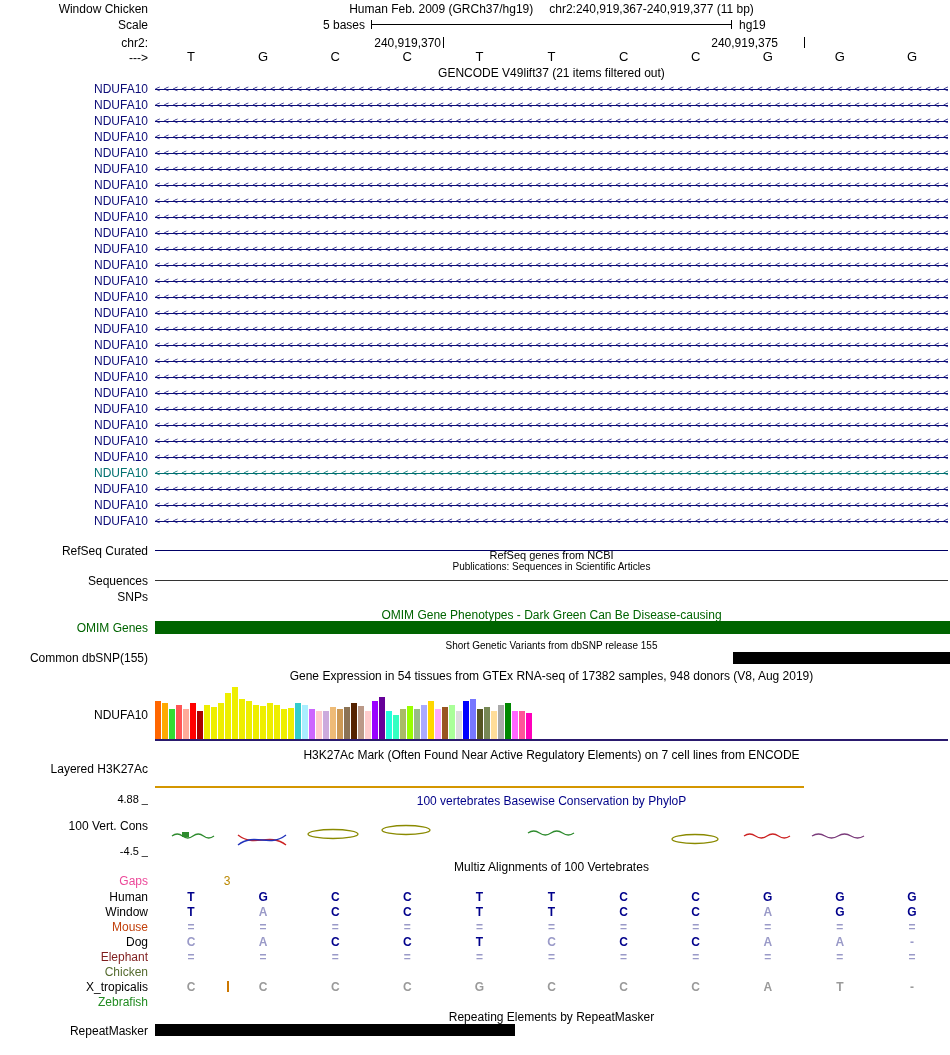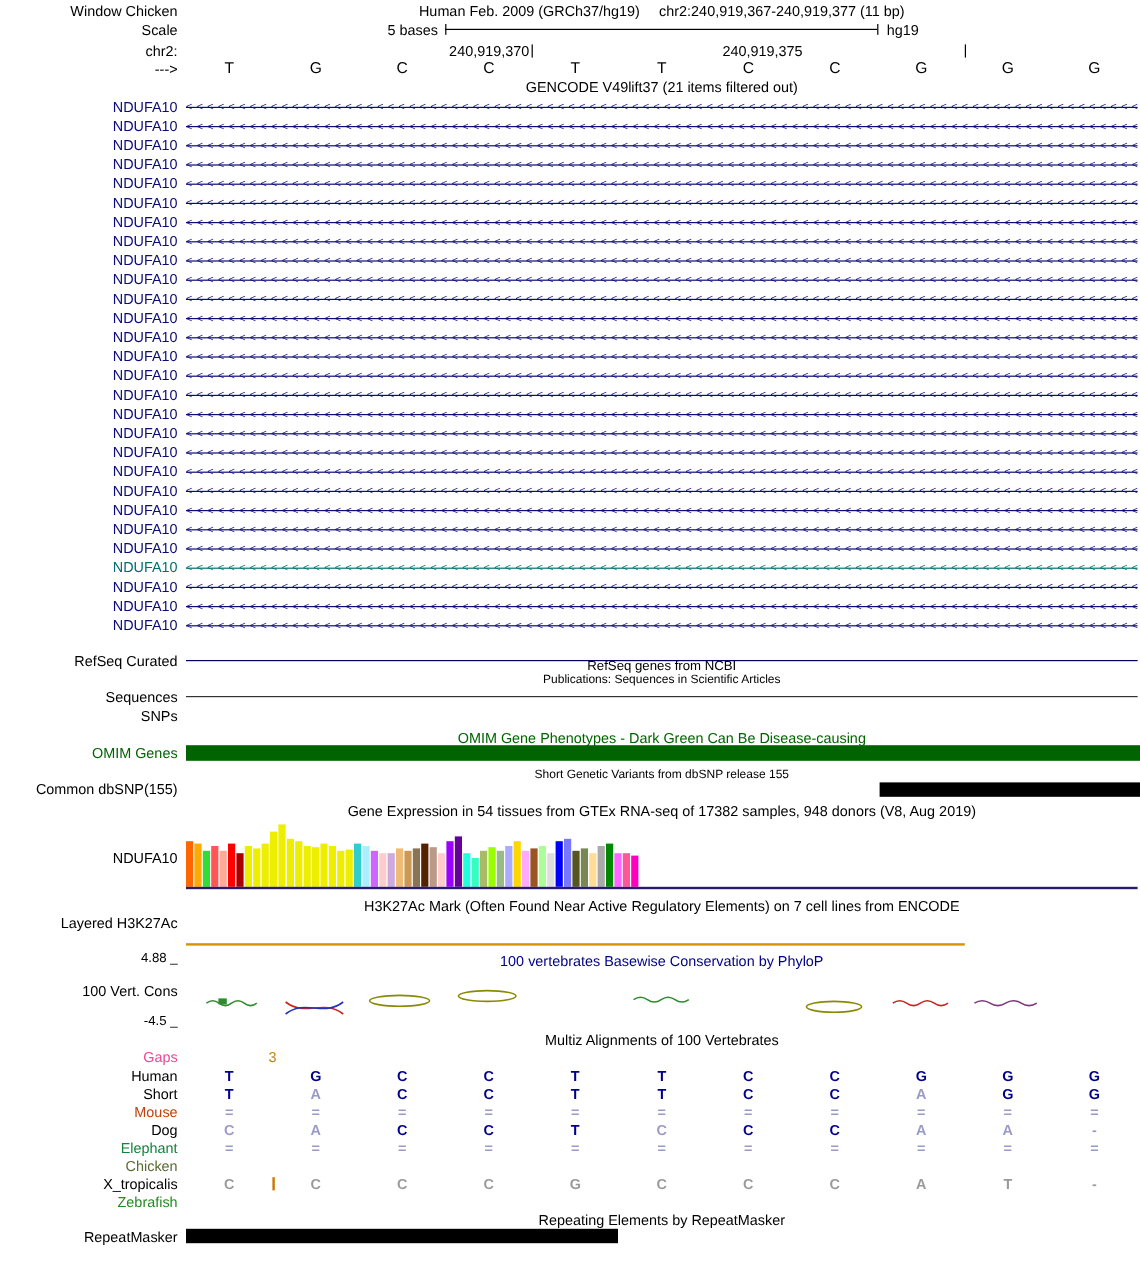--- a/index.html
+++ b/index.html
@@ -35,21 +35,21 @@
   <div class="gut" style="top:18px">Scale</div>
   <div class="abs" style="top:18px;left:155px;width:210px;text-align:right;line-height:14px">5 bases</div>
   <div class="abs" style="top:24px;left:371px;width:360px;height:1px;background:#000"></div>
   <div class="abs" style="top:20px;left:371px;width:1px;height:9px;background:#000"></div>
   <div class="abs" style="top:20px;left:731px;width:1px;height:9px;background:#000"></div>
   <div class="abs" style="top:18px;left:739px;line-height:14px">hg19</div>
 
   <div class="gut" style="top:36px">chr2:</div>
   <div class="abs" style="top:36px;left:241px;width:200px;text-align:right;line-height:14px">240,919,370</div>
   <div class="abs" style="top:37px;left:443px;width:1px;height:11px;background:#000"></div>
-  <div class="abs" style="top:36px;left:602px;width:200px;text-align:left;line-height:14px">240,919,375</div>
+  <div class="abs" style="top:36px;left:578px;width:200px;text-align:right;line-height:14px">240,919,375</div>
   <div class="abs" style="top:37px;left:804px;width:1px;height:11px;background:#000"></div>
 
   <div class="gut" style="top:51px">---&gt;</div>
 
   <div class="ctr" style="top:66px">GENCODE V49lift37 (21 items filtered out)</div>
 
   <div class="ctr" style="top:548px;font-size:11px">RefSeq genes from NCBI</div>
   <div class="gut" style="top:544px">RefSeq Curated</div>
   <div class="abs" style="top:550px;left:155px;width:793px;height:1px;background:#000066"></div>
 
@@ -226,21 +226,21 @@
     <div style="position: absolute; left: 227.091px; top: 890px; width: 72.0909px; text-align: center; color: rgb(0, 0, 139); font-weight: bold; line-height: 14px;">G</div>
     <div style="position: absolute; left: 299.182px; top: 890px; width: 72.0909px; text-align: center; color: rgb(0, 0, 139); font-weight: bold; line-height: 14px;">C</div>
     <div style="position: absolute; left: 371.273px; top: 890px; width: 72.0909px; text-align: center; color: rgb(0, 0, 139); font-weight: bold; line-height: 14px;">C</div>
     <div style="position: absolute; left: 443.364px; top: 890px; width: 72.0909px; text-align: center; color: rgb(0, 0, 139); font-weight: bold; line-height: 14px;">T</div>
     <div style="position: absolute; left: 515.455px; top: 890px; width: 72.0909px; text-align: center; color: rgb(0, 0, 139); font-weight: bold; line-height: 14px;">T</div>
     <div style="position: absolute; left: 587.545px; top: 890px; width: 72.0909px; text-align: center; color: rgb(0, 0, 139); font-weight: bold; line-height: 14px;">C</div>
     <div style="position: absolute; left: 659.636px; top: 890px; width: 72.0909px; text-align: center; color: rgb(0, 0, 139); font-weight: bold; line-height: 14px;">C</div>
     <div style="position: absolute; left: 731.727px; top: 890px; width: 72.0909px; text-align: center; color: rgb(0, 0, 139); font-weight: bold; line-height: 14px;">G</div>
     <div style="position: absolute; left: 803.818px; top: 890px; width: 72.0909px; text-align: center; color: rgb(0, 0, 139); font-weight: bold; line-height: 14px;">G</div>
     <div style="position: absolute; left: 875.909px; top: 890px; width: 72.0909px; text-align: center; color: rgb(0, 0, 139); font-weight: bold; line-height: 14px;">G</div>
-    <div style="position: absolute; left: 0px; top: 905px; width: 148px; text-align: right; color: rgb(0, 0, 0); line-height: 14px;">Short</div>
+    <div style="position: absolute; left: 0px; top: 905px; width: 148px; text-align: right; color: rgb(0, 0, 0); line-height: 14px;">Window</div>
     <div style="position: absolute; left: 155px; top: 905px; width: 72.0909px; text-align: center; color: rgb(0, 0, 139); font-weight: bold; line-height: 14px;">T</div>
     <div style="position: absolute; left: 227.091px; top: 905px; width: 72.0909px; text-align: center; color: rgb(154, 154, 200); font-weight: bold; line-height: 14px;">A</div>
     <div style="position: absolute; left: 299.182px; top: 905px; width: 72.0909px; text-align: center; color: rgb(0, 0, 139); font-weight: bold; line-height: 14px;">C</div>
     <div style="position: absolute; left: 371.273px; top: 905px; width: 72.0909px; text-align: center; color: rgb(0, 0, 139); font-weight: bold; line-height: 14px;">C</div>
     <div style="position: absolute; left: 443.364px; top: 905px; width: 72.0909px; text-align: center; color: rgb(0, 0, 139); font-weight: bold; line-height: 14px;">T</div>
     <div style="position: absolute; left: 515.455px; top: 905px; width: 72.0909px; text-align: center; color: rgb(0, 0, 139); font-weight: bold; line-height: 14px;">T</div>
     <div style="position: absolute; left: 587.545px; top: 905px; width: 72.0909px; text-align: center; color: rgb(0, 0, 139); font-weight: bold; line-height: 14px;">C</div>
     <div style="position: absolute; left: 659.636px; top: 905px; width: 72.0909px; text-align: center; color: rgb(0, 0, 139); font-weight: bold; line-height: 14px;">C</div>
     <div style="position: absolute; left: 731.727px; top: 905px; width: 72.0909px; text-align: center; color: rgb(154, 154, 200); font-weight: bold; line-height: 14px;">A</div>
     <div style="position: absolute; left: 803.818px; top: 905px; width: 72.0909px; text-align: center; color: rgb(0, 0, 139); font-weight: bold; line-height: 14px;">G</div>
@@ -262,21 +262,21 @@
     <div style="position: absolute; left: 227.091px; top: 935px; width: 72.0909px; text-align: center; color: rgb(154, 154, 200); font-weight: bold; line-height: 14px;">A</div>
     <div style="position: absolute; left: 299.182px; top: 935px; width: 72.0909px; text-align: center; color: rgb(0, 0, 139); font-weight: bold; line-height: 14px;">C</div>
     <div style="position: absolute; left: 371.273px; top: 935px; width: 72.0909px; text-align: center; color: rgb(0, 0, 139); font-weight: bold; line-height: 14px;">C</div>
     <div style="position: absolute; left: 443.364px; top: 935px; width: 72.0909px; text-align: center; color: rgb(0, 0, 139); font-weight: bold; line-height: 14px;">T</div>
     <div style="position: absolute; left: 515.455px; top: 935px; width: 72.0909px; text-align: center; color: rgb(154, 154, 200); font-weight: bold; line-height: 14px;">C</div>
     <div style="position: absolute; left: 587.545px; top: 935px; width: 72.0909px; text-align: center; color: rgb(0, 0, 139); font-weight: bold; line-height: 14px;">C</div>
     <div style="position: absolute; left: 659.636px; top: 935px; width: 72.0909px; text-align: center; color: rgb(0, 0, 139); font-weight: bold; line-height: 14px;">C</div>
     <div style="position: absolute; left: 731.727px; top: 935px; width: 72.0909px; text-align: center; color: rgb(154, 154, 200); font-weight: bold; line-height: 14px;">A</div>
     <div style="position: absolute; left: 803.818px; top: 935px; width: 72.0909px; text-align: center; color: rgb(154, 154, 200); font-weight: bold; line-height: 14px;">A</div>
     <div style="position: absolute; left: 875.909px; top: 935px; width: 72.0909px; text-align: center; color: rgb(154, 154, 200); font-weight: bold; line-height: 14px;">-</div>
-    <div style="position: absolute; left: 0px; top: 950px; width: 148px; text-align: right; color: #15803d; line-height: 14px;">Elephant</div>
+    <div style="position: absolute; left: 0px; top: 950px; width: 148px; text-align: right; color: #7f1d1d; line-height: 14px;">Elephant</div>
     <div style="position: absolute; left: 155px; top: 950px; width: 72.0909px; text-align: center; color: rgb(154, 154, 200); font-weight: bold; line-height: 14px;">=</div>
     <div style="position: absolute; left: 227.091px; top: 950px; width: 72.0909px; text-align: center; color: rgb(154, 154, 200); font-weight: bold; line-height: 14px;">=</div>
     <div style="position: absolute; left: 299.182px; top: 950px; width: 72.0909px; text-align: center; color: rgb(154, 154, 200); font-weight: bold; line-height: 14px;">=</div>
     <div style="position: absolute; left: 371.273px; top: 950px; width: 72.0909px; text-align: center; color: rgb(154, 154, 200); font-weight: bold; line-height: 14px;">=</div>
     <div style="position: absolute; left: 443.364px; top: 950px; width: 72.0909px; text-align: center; color: rgb(154, 154, 200); font-weight: bold; line-height: 14px;">=</div>
     <div style="position: absolute; left: 515.455px; top: 950px; width: 72.0909px; text-align: center; color: rgb(154, 154, 200); font-weight: bold; line-height: 14px;">=</div>
     <div style="position: absolute; left: 587.545px; top: 950px; width: 72.0909px; text-align: center; color: rgb(154, 154, 200); font-weight: bold; line-height: 14px;">=</div>
     <div style="position: absolute; left: 659.636px; top: 950px; width: 72.0909px; text-align: center; color: rgb(154, 154, 200); font-weight: bold; line-height: 14px;">=</div>
     <div style="position: absolute; left: 731.727px; top: 950px; width: 72.0909px; text-align: center; color: rgb(154, 154, 200); font-weight: bold; line-height: 14px;">=</div>
     <div style="position: absolute; left: 803.818px; top: 950px; width: 72.0909px; text-align: center; color: rgb(154, 154, 200); font-weight: bold; line-height: 14px;">=</div>

